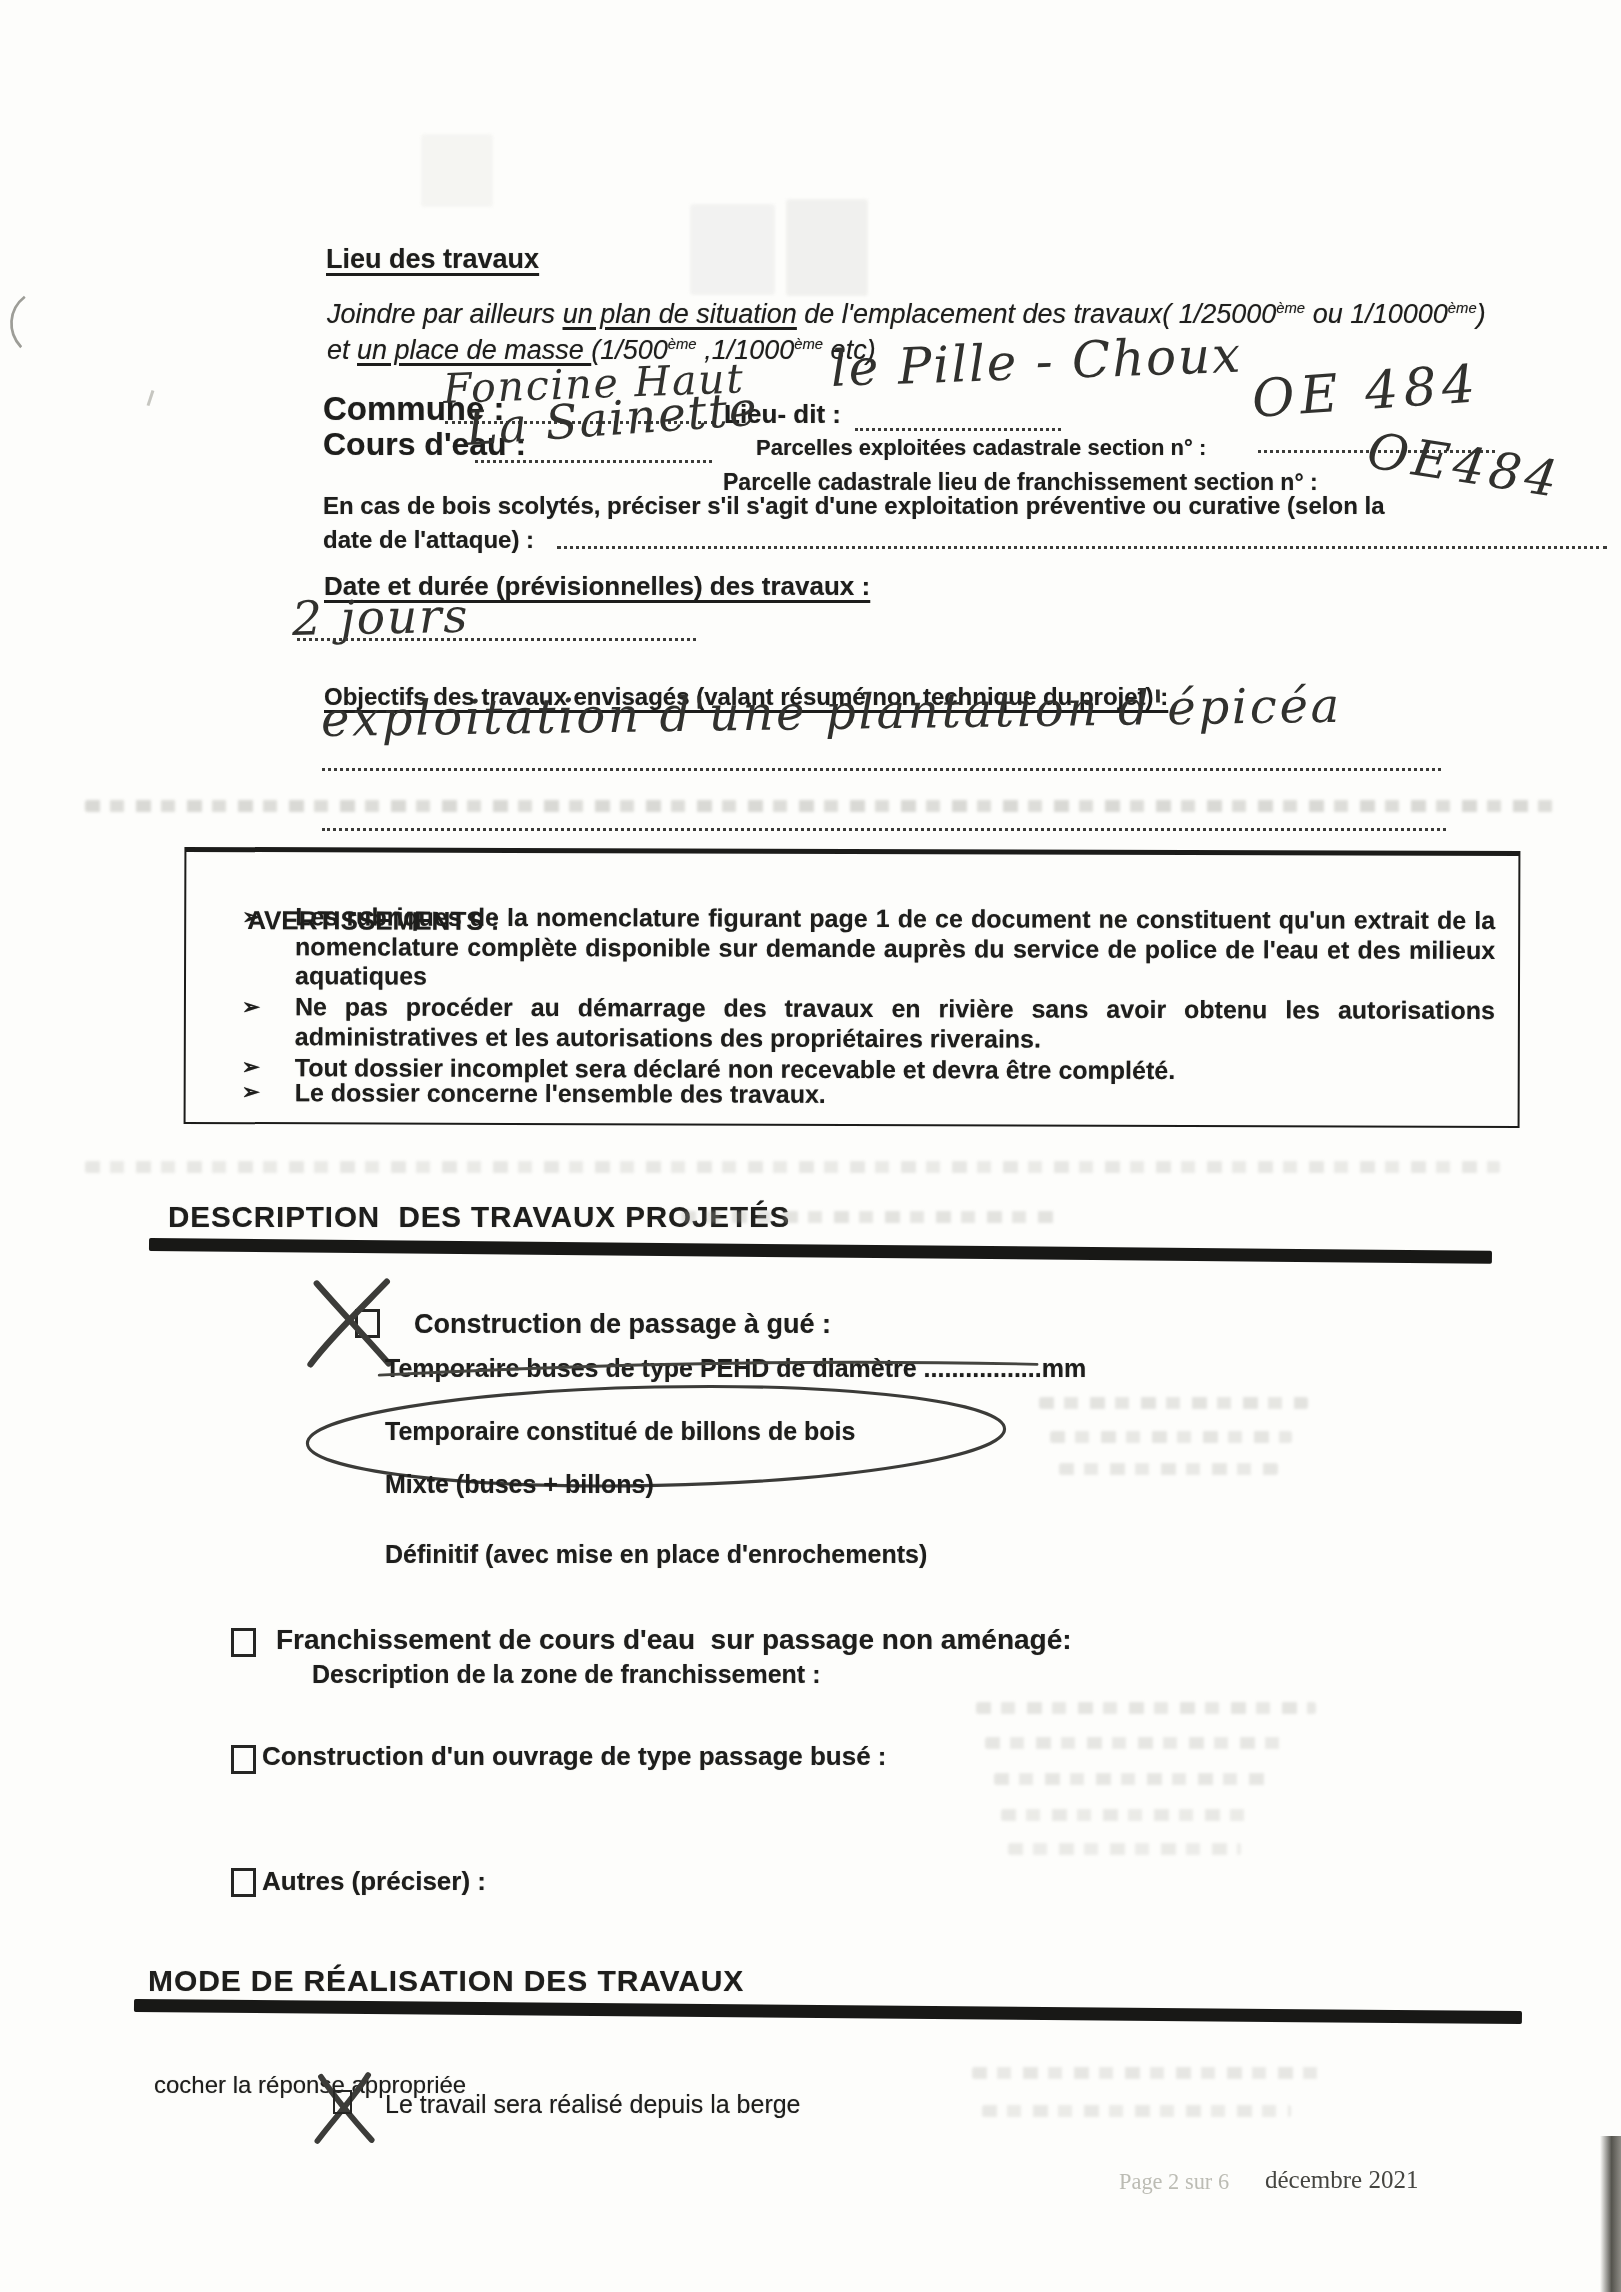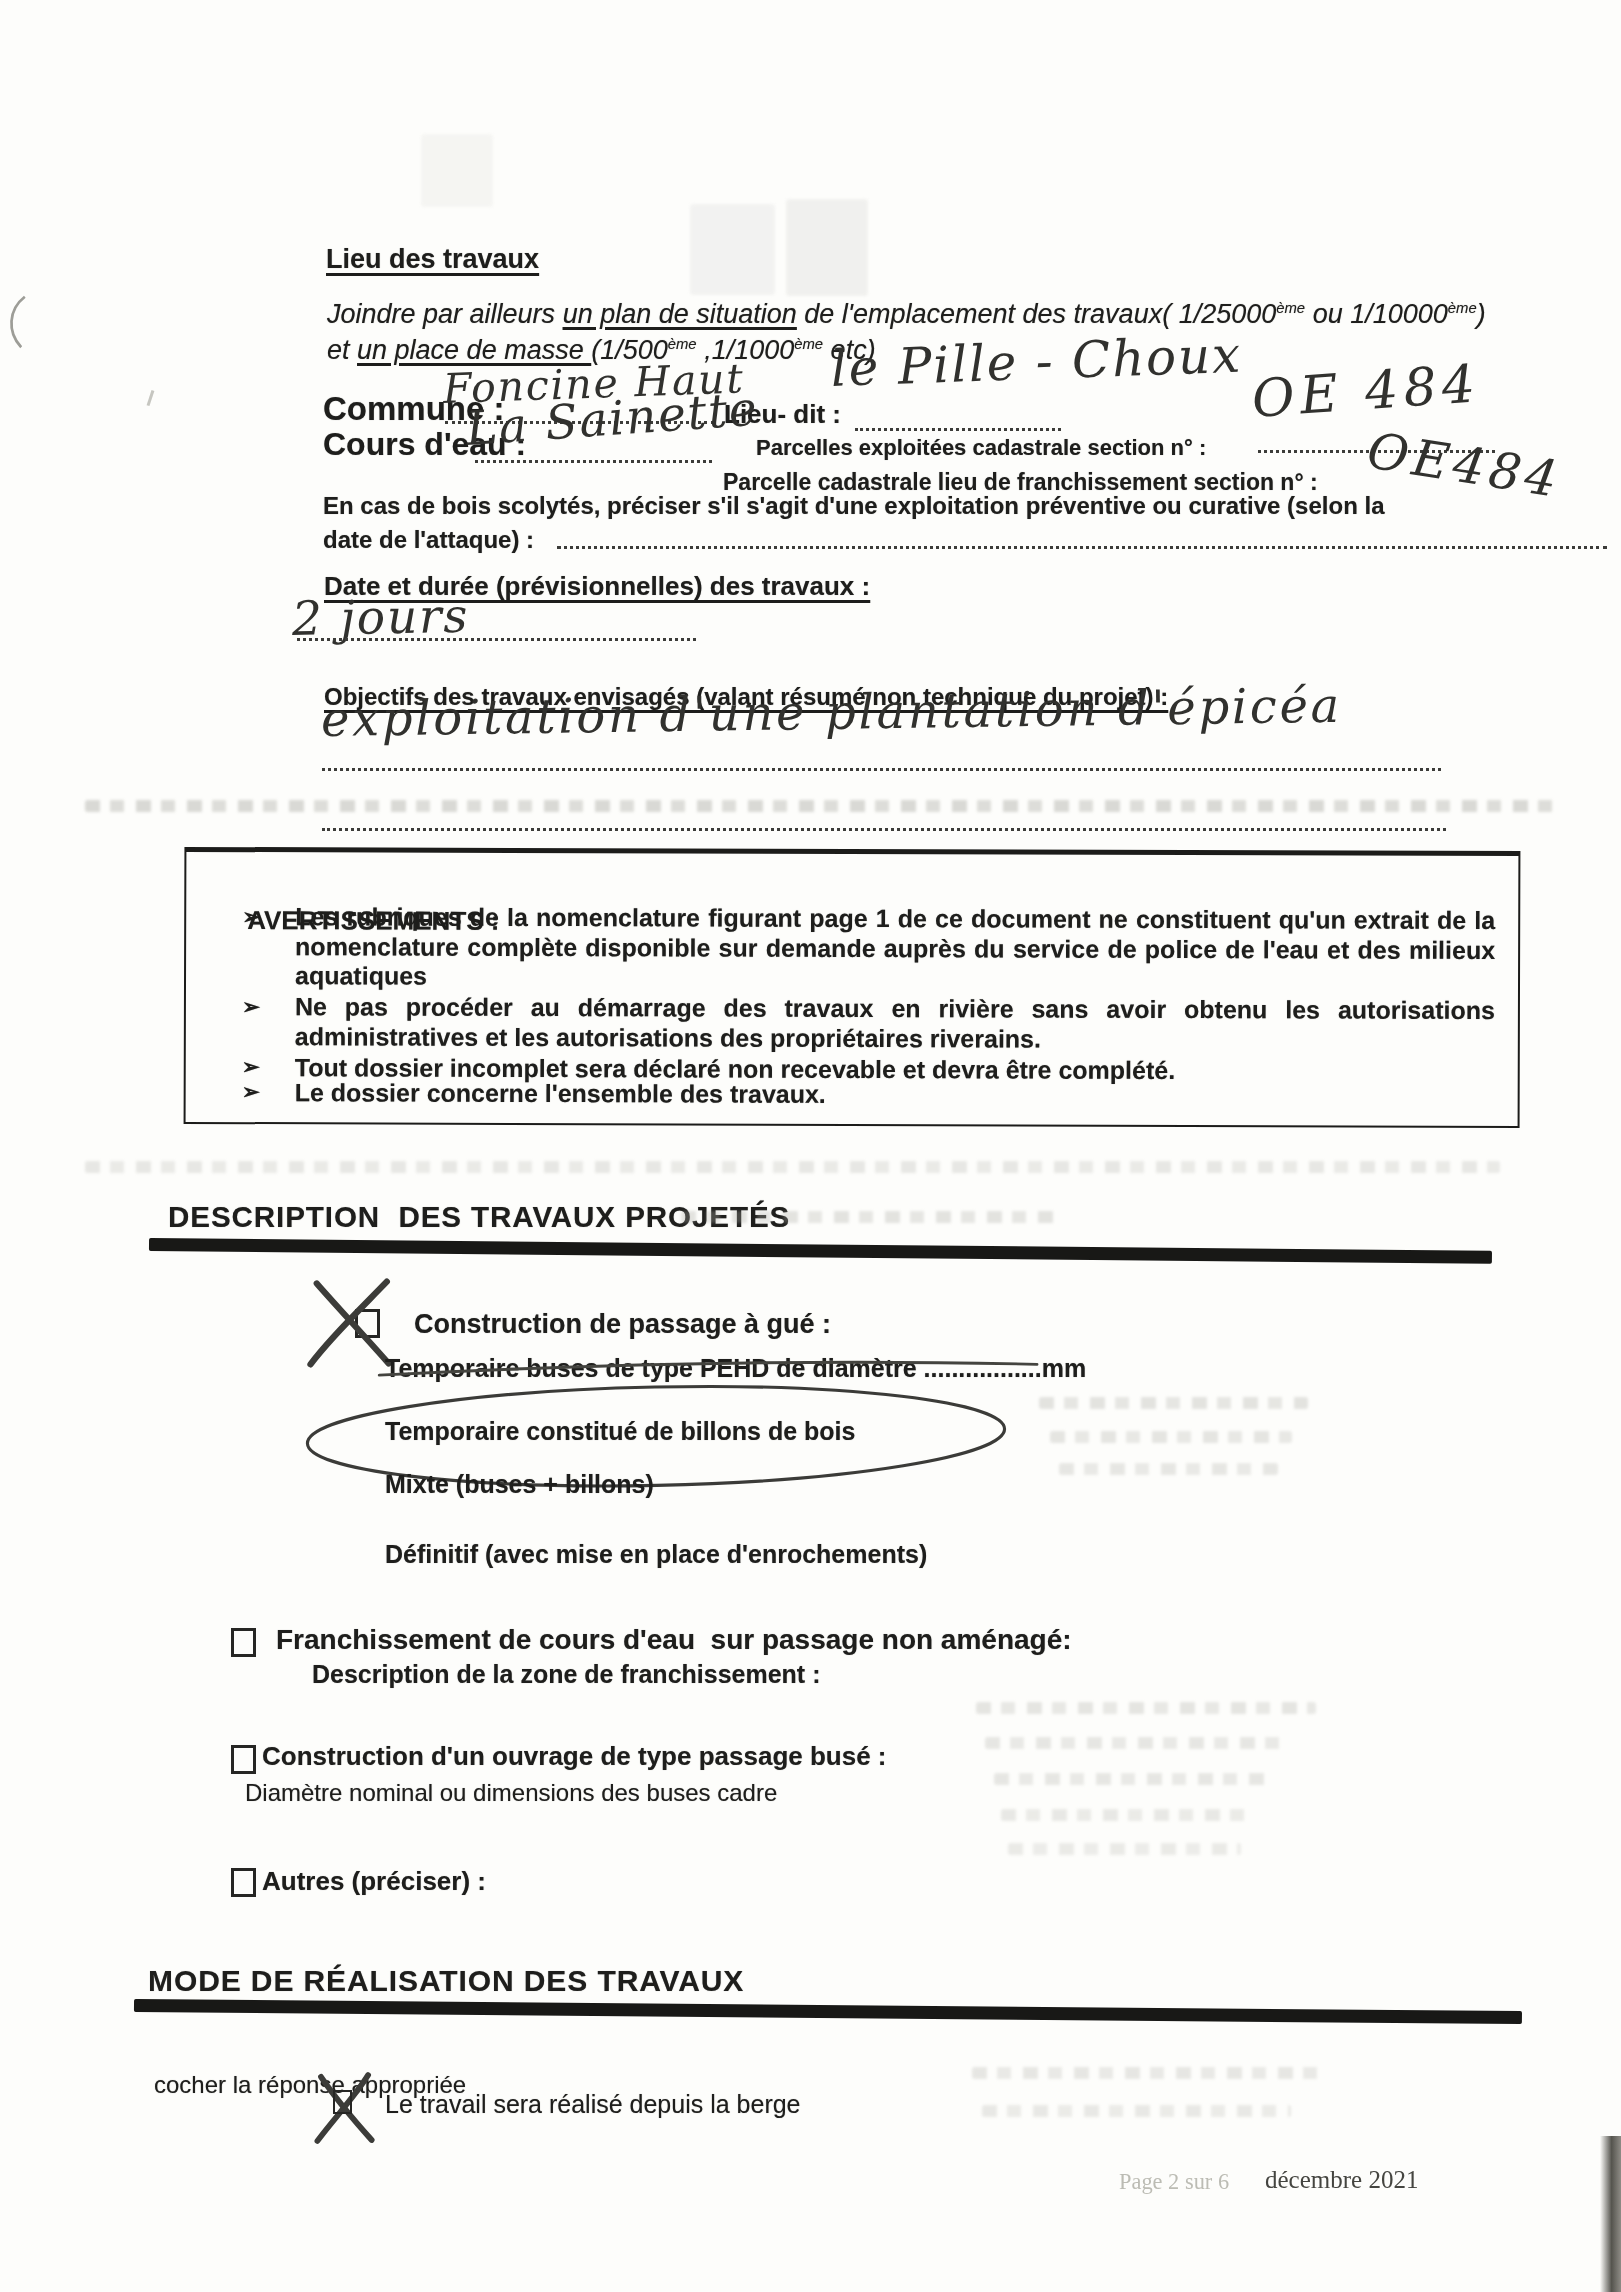--- a/index.html
+++ b/index.html
@@ -127,21 +127,20 @@
   <div class="abs ghost" style="left:1039px;top:1397px;width:269px;opacity:.3;"></div>
   <div class="abs ghost" style="left:1050px;top:1431px;width:242px;opacity:.28;"></div>
   <div class="abs ghost" style="left:1059px;top:1463px;width:219px;opacity:.26;"></div>
 
   <div class="abs cb" style="left:231px;top:1628px;"></div>
   <div class="abs prt b" style="left:276px;top:1624px;font-size:28px;white-space:pre;">Franchissement de cours d'eau  sur passage non aménagé:</div>
   <div class="abs prt b" style="left:312px;top:1660px;font-size:25px;">Description de la zone de franchissement :</div>
 
   <div class="abs cb" style="left:231px;top:1745px;"></div>
   <div class="abs prt b" style="left:262px;top:1741px;font-size:26px;">Construction d'un ouvrage de type passage busé :</div>
-  <div class="abs prt" style="left:245px;top:1779px;font-size:24px;">Diamètre nominal ou dimensions des buses cadre</div>
 
   <div class="abs ghost" style="left:976px;top:1702px;width:340px;opacity:.28;"></div>
   <div class="abs ghost" style="left:985px;top:1737px;width:304px;opacity:.26;"></div>
   <div class="abs ghost" style="left:994px;top:1773px;width:278px;opacity:.26;"></div>
   <div class="abs ghost" style="left:1001px;top:1809px;width:255px;opacity:.24;"></div>
   <div class="abs ghost" style="left:1008px;top:1843px;width:233px;opacity:.22;"></div>
 
   <div class="abs cb" style="left:231px;top:1868px;"></div>
   <div class="abs prt b" style="left:262px;top:1866px;font-size:26px;">Autres (préciser) :</div>
 

